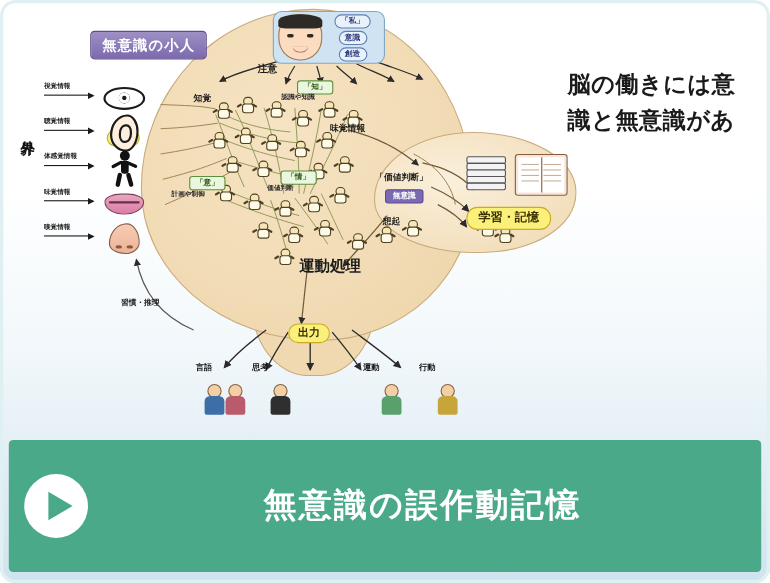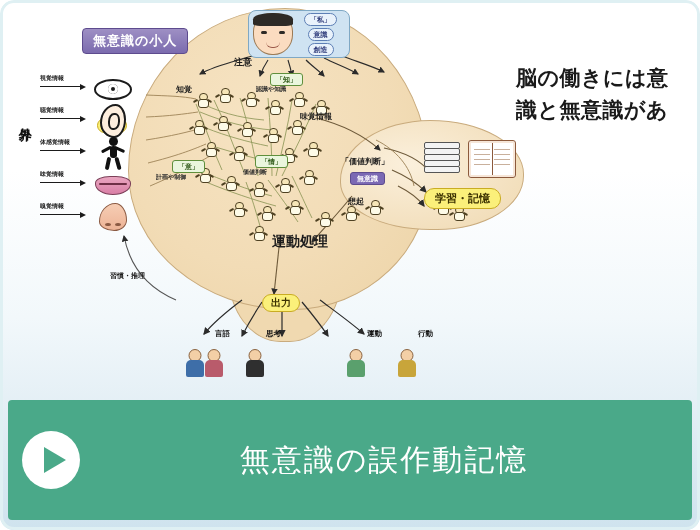--- a/index.html
+++ b/index.html
@@ -97,21 +97,21 @@
   .body-ic .a2{right:1px;top:11px;width:11px;height:3.4px;transform:rotate(24deg);border-radius:2px;}
   .body-ic .l1{left:6px;top:20px;width:4px;height:13px;transform:rotate(12deg);border-radius:2px;}
   .body-ic .l2{right:6px;top:20px;width:4px;height:13px;transform:rotate(-16deg);border-radius:2px;}
   .lip-ic{width:34px;height:17px;background:linear-gradient(180deg,#e9a6c0 0%,#d97fa6 100%);border:1.6px solid #7b3f58;border-radius:50% 50% 60% 60%/45% 45% 70% 70%;position:relative;}
   .lip-ic:after{content:"";position:absolute;left:3px;right:3px;top:6px;height:2.4px;background:#6e2f46;border-radius:2px;}
   .nose-ic{width:26px;height:26px;background:linear-gradient(180deg,#f6cdb4 0%,#edb396 100%);border:1.6px solid #8b5a43;border-radius:58% 42% 46% 54%/66% 62% 38% 34%;position:relative;}
   .nose-ic:after{content:"";position:absolute;left:5px;bottom:4px;width:6px;height:3.4px;background:#8b5a43;border-radius:50%;}
   .nose-ic:before{content:"";position:absolute;right:5px;bottom:4px;width:6px;height:3.4px;background:#8b5a43;border-radius:50%;}
 
   
-  .out-item{position:absolute;top:330px;width:52px;text-align:right;z-index:25;}
+  .out-item{position:absolute;top:330px;width:52px;text-align:left;z-index:25;}
   .out-lab{font-size:7.5px;font-weight:700;color:#111;line-height:1.1;white-space:pre-line;}
   .out-ic{margin:3px auto 0;width:44px;height:36px;display:flex;align-items:flex-end;justify-content:center;gap:1px;}
   .pp{width:18px;height:28px;border-radius:4px 4px 2px 2px;position:relative;}
   .pp:before{content:"";position:absolute;left:50%;top:0;transform:translateX(-50%);width:11px;height:11px;border-radius:50%;background:#f3cfa6;border:1px solid #8a6340;}
   .pp:after{content:"";position:absolute;left:0;right:0;bottom:0;height:17px;border-radius:5px 5px 2px 2px;}
   .pp.a:after{background:#3e6ea8;} .pp.b:after{background:#b95b6b;}
   .pp.c:after{background:#2f2f2f;}
   .pp.e:after{background:#5aa06d;} .pp.f:after{background:#c8a53a;}
   .blob-ic{width:22px;height:24px;border-radius:48% 52% 44% 56%/52% 48% 52% 48%;}
 
@@ -147,21 +147,21 @@
     background:#4aa989;border-radius:4px;z-index:55;
     display:flex;align-items:center;gap:10px;padding:0 14px;box-sizing:border-box;
   }
   .play{
     flex:0 0 auto;width:58px;height:58px;border-radius:50%;background:#ffffff;position:relative;
   }
   .play:after{
     content:"";position:absolute;left:22px;top:50%;transform:translateY(-50%);
     border-left:22px solid #4aa989;border-top:13px solid transparent;border-bottom:13px solid transparent;
   }
-  .banner-text{flex:1;text-align:center;color:#ffffff;font-family:"Liberation Serif","DejaVu Serif",serif;font-weight:400;}
+  .banner-text{flex:1;text-align:center;color:#ffffff;font-family:"Liberation Serif","DejaVu Serif",serif;font-weight:700;}
   .bt1{font-size:30px;line-height:1.16;letter-spacing:2px;}
   .bt2{font-size:29px;line-height:1.16;letter-spacing:1px;}
 </style>
 </head>
 <body>
 
 <div class="card">
 
   <div class="stage">
 

